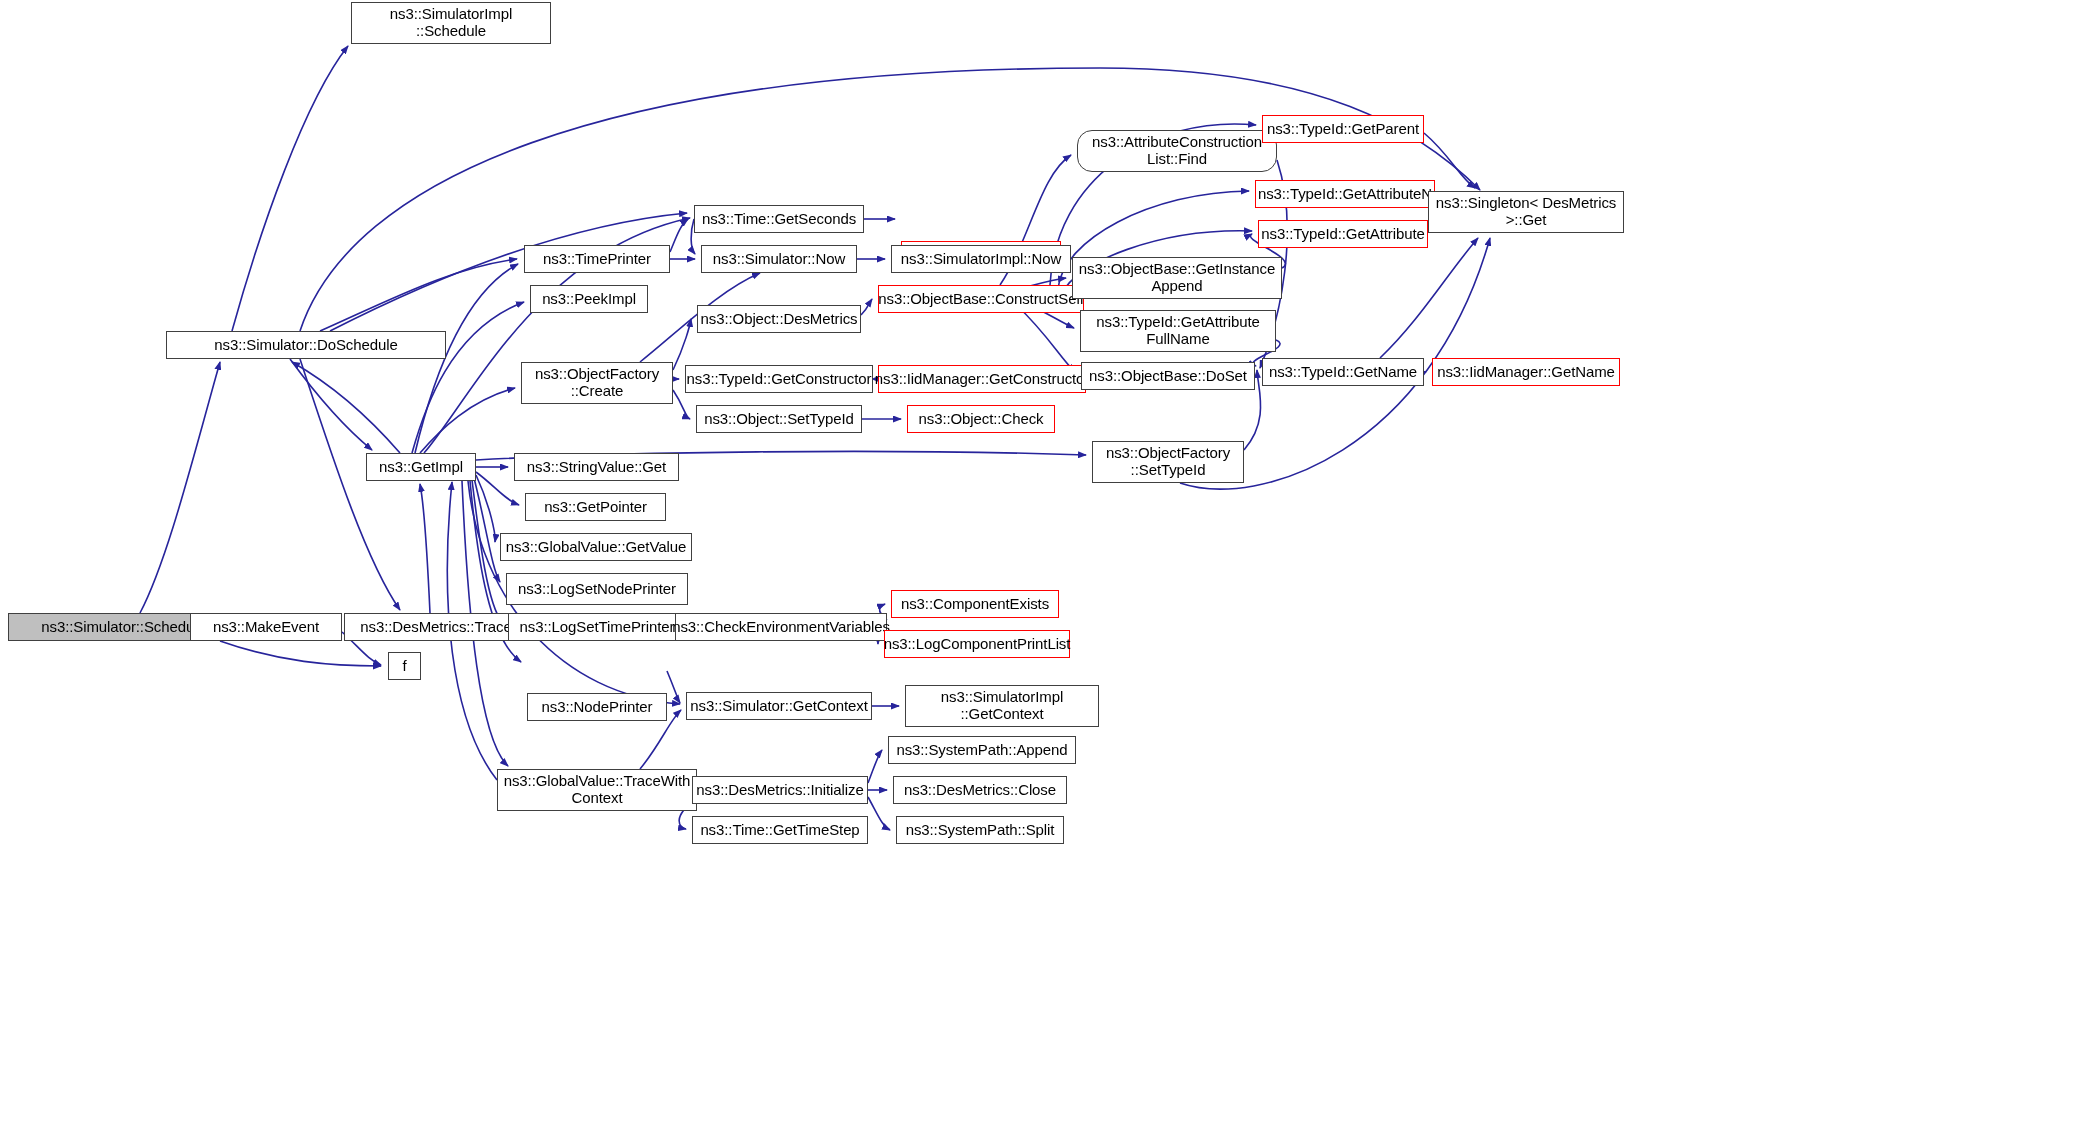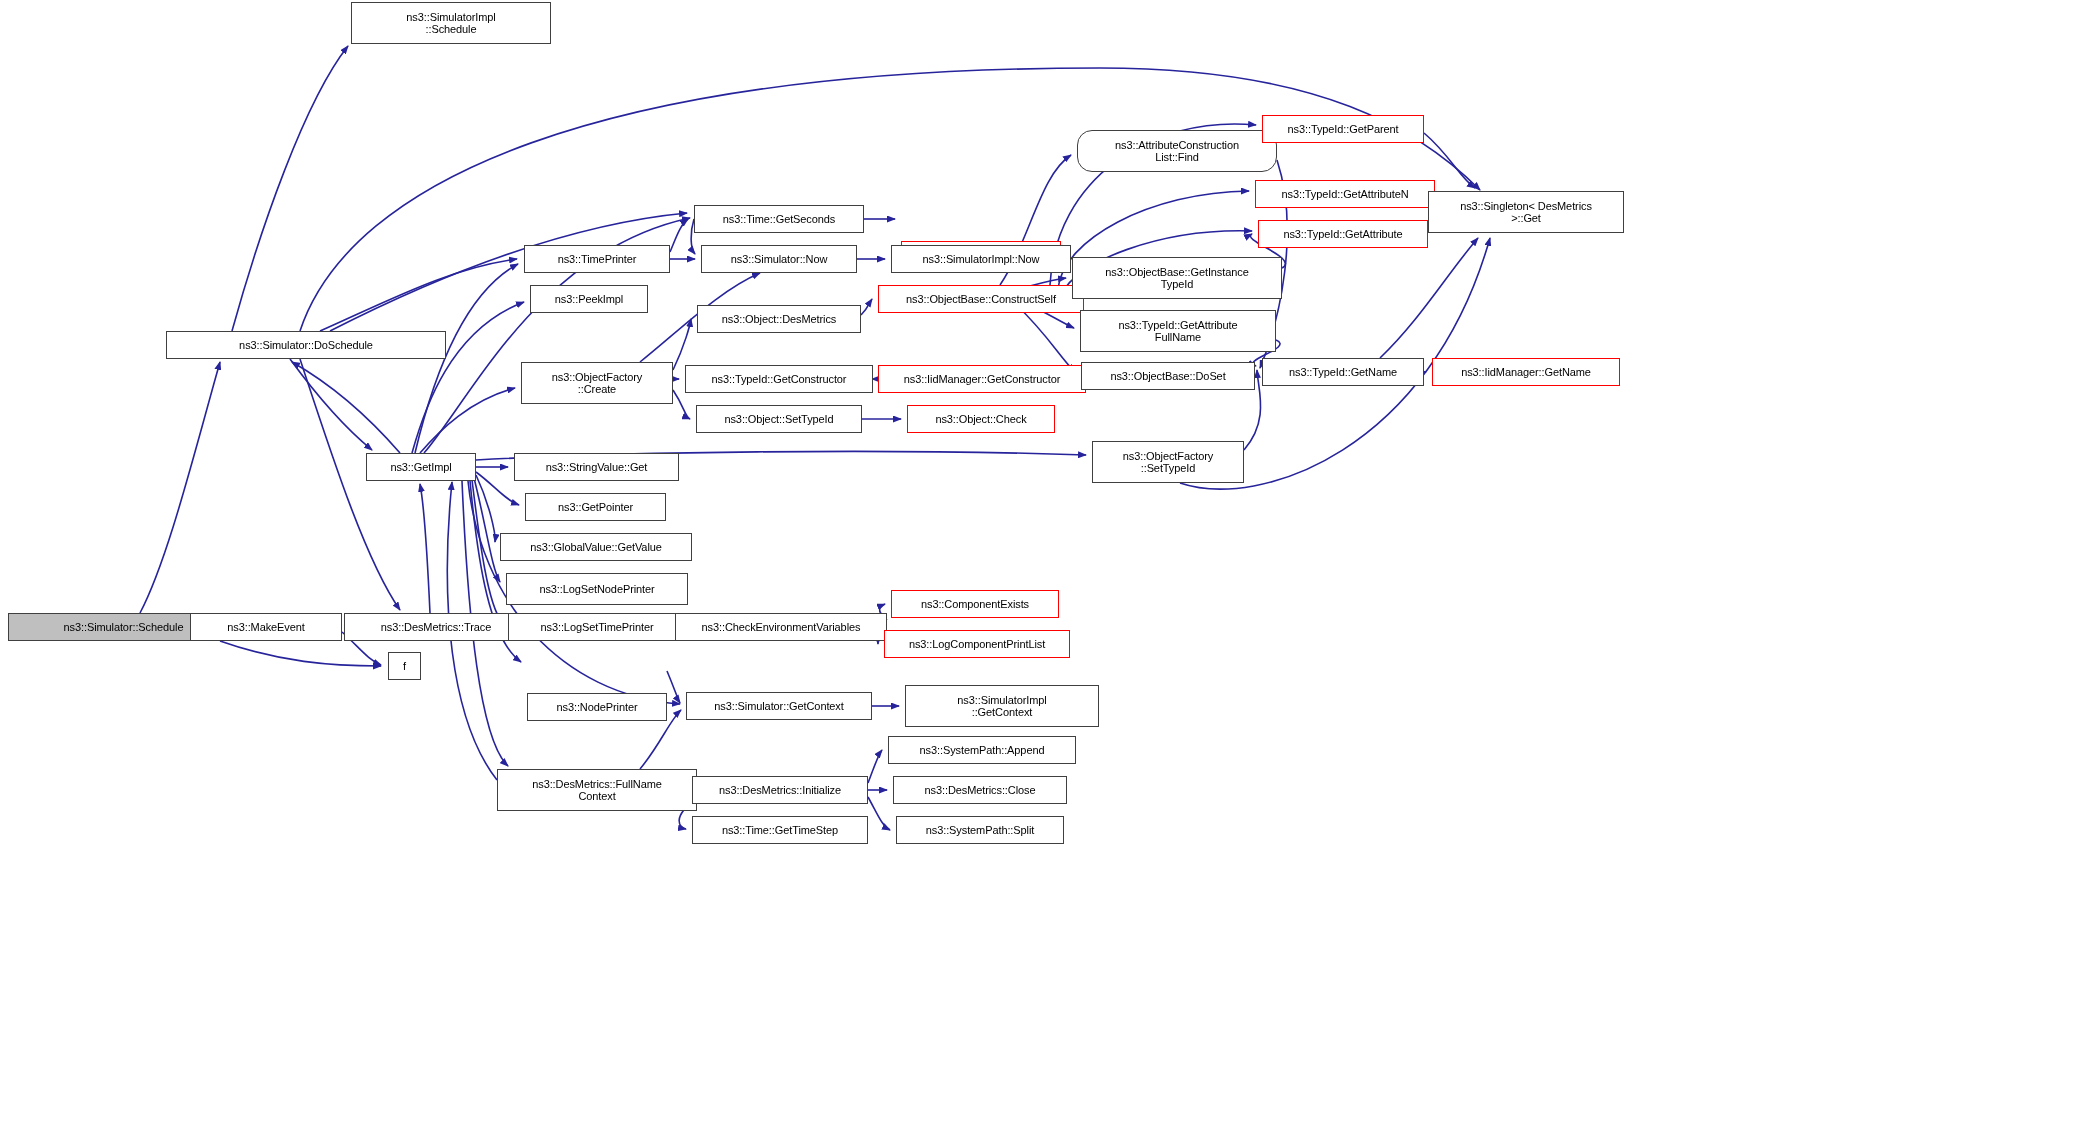--- a/index.html
+++ b/index.html
@@ -26,21 +26,21 @@
   .node {
     position: absolute;
     box-sizing: border-box;
     display: flex;
     align-items: center;
     justify-content: center;
     text-align: center;
     background: #ffffff;
     border: 1px solid #404040;
     color: #000000;
-    font-size: 11px;
+    font-size: 15px;
     line-height: 1.12;
     letter-spacing: -0.1px;
     white-space: pre-line;
     padding: 0 3px;
     z-index: 5;
   }
   .node.red {
     border: 1.6px solid #ff0000;
   }
   .node.highlight {
@@ -139,21 +139,21 @@
       <div class="node" style="left: 530px; top: 285px; width: 118px; height: 28px; text-align: right;">ns3::PeekImpl</div>
       <div class="node" style="left: 521px; top: 362px; width: 152px; height: 42px;">ns3::ObjectFactory
 ::Create</div>
       <div class="node" style="left: 366px; top: 453px; width: 110px; height: 28px;">ns3::GetImpl</div>
       <div class="node" style="left: 514px; top: 453px; width: 165px; height: 28px;">ns3::StringValue::Get</div>
       <div class="node" style="left: 525px; top: 493px; width: 141px; height: 28px;">ns3::GetPointer</div>
       <div class="node" style="left: 500px; top: 533px; width: 192px; height: 28px;">ns3::GlobalValue::GetValue</div>
       <div class="node" style="left: 506px; top: 573px; width: 182px; height: 32px;">ns3::LogSetNodePrinter</div>
       <div class="node" style="left: 508px; top: 613px; width: 178px; height: 28px;">ns3::LogSetTimePrinter</div>
       <div class="node" style="left: 527px; top: 653px; width: 140px; height: 28px; margin-top: 40px;">ns3::NodePrinter</div>
-      <div class="node" style="left: 497px; top: 769px; width: 200px; height: 42px;">ns3::DesMetrics::FullName
+      <div class="node" style="left: 497px; top: 769px; width: 200px; height: 42px;">ns3::GlobalValue::TraceWith
 Context</div>
       <div class="node" style="left: 694px; top: 205px; width: 170px; height: 28px;">ns3::Time::GetSeconds</div>
       <div class="node" style="left: 701px; top: 245px; width: 156px; height: 28px;">ns3::Simulator::Now</div>
       <div class="node" style="left: 697px; top: 305px; width: 164px; height: 28px;">ns3::Object::DesMetrics</div>
       <div class="node" style="left: 685px; top: 365px; width: 188px; height: 28px;">ns3::TypeId::GetConstructor</div>
       <div class="node" style="left: 696px; top: 405px; width: 166px; height: 28px;">ns3::Object::SetTypeId</div>
       <div class="node" style="left: 675px; top: 613px; width: 212px; height: 28px;">ns3::CheckEnvironmentVariables</div>
       <div class="node" style="left: 686px; top: 692px; width: 186px; height: 28px;">ns3::Simulator::GetContext</div>
       <div class="node" style="left: 692px; top: 776px; width: 176px; height: 28px;">ns3::DesMetrics::Initialize</div>
       <div class="node" style="left: 692px; top: 816px; width: 176px; height: 28px;">ns3::Time::GetTimeStep</div>
@@ -165,21 +165,21 @@
       <div class="node red" style="left: 891px; top: 590px; width: 168px; height: 28px;">ns3::ComponentExists</div>
       <div class="node red" style="left: 884px; top: 630px; width: 186px; height: 28px;">ns3::LogComponentPrintList</div>
       <div class="node" style="left: 905px; top: 685px; width: 194px; height: 42px;">ns3::SimulatorImpl
 ::GetContext</div>
       <div class="node" style="left: 888px; top: 736px; width: 188px; height: 28px;">ns3::SystemPath::Append</div>
       <div class="node" style="left: 893px; top: 776px; width: 174px; height: 28px;">ns3::DesMetrics::Close</div>
       <div class="node" style="left: 896px; top: 816px; width: 168px; height: 28px;">ns3::SystemPath::Split</div>
       <div class="node" style="left: 1077px; top: 130px; width: 200px; height: 42px; border-radius: 15px;">ns3::AttributeConstruction
 List::Find</div>
       <div class="node" style="left: 1072px; top: 257px; width: 210px; height: 42px;">ns3::ObjectBase::GetInstance
-TypeId</div>
+Append</div>
       <div class="node" style="left: 1080px; top: 310px; width: 196px; height: 42px;">ns3::TypeId::GetAttribute
 FullName</div>
       <div class="node" style="left: 1081px; top: 362px; width: 174px; height: 28px;">ns3::ObjectBase::DoSet</div>
       <div class="node" style="left: 1092px; top: 441px; width: 152px; height: 42px;">ns3::ObjectFactory
 ::SetTypeId</div>
       <div class="node red" style="left: 1262px; top: 115px; width: 162px; height: 28px;">ns3::TypeId::GetParent</div>
       <div class="node red" style="left: 1255px; top: 180px; width: 180px; height: 28px;">ns3::TypeId::GetAttributeN</div>
       <div class="node red" style="left: 1258px; top: 220px; width: 170px; height: 28px;">ns3::TypeId::GetAttribute</div>
       <div class="node" style="left: 1262px; top: 358px; width: 162px; height: 28px;">ns3::TypeId::GetName</div>
       <div class="node" style="left: 1428px; top: 191px; width: 196px; height: 42px;">ns3::Singleton&lt; DesMetrics

